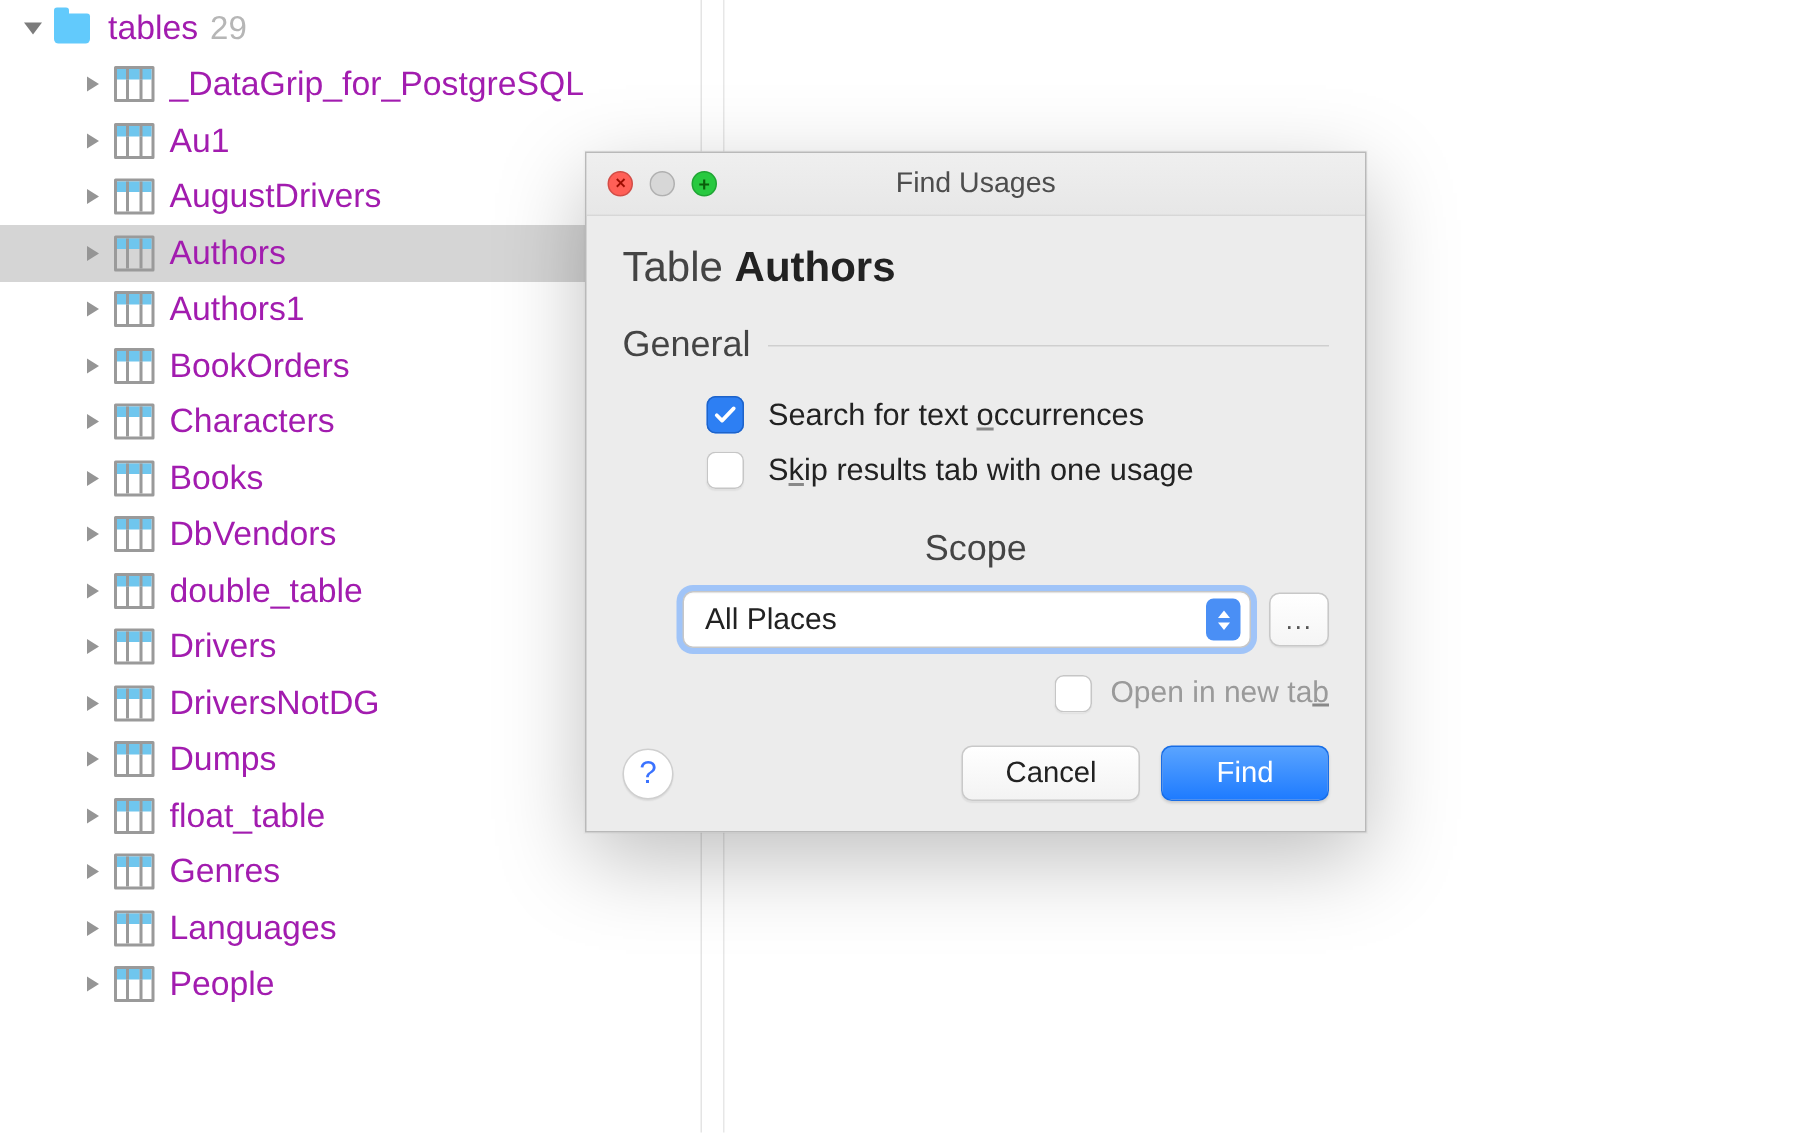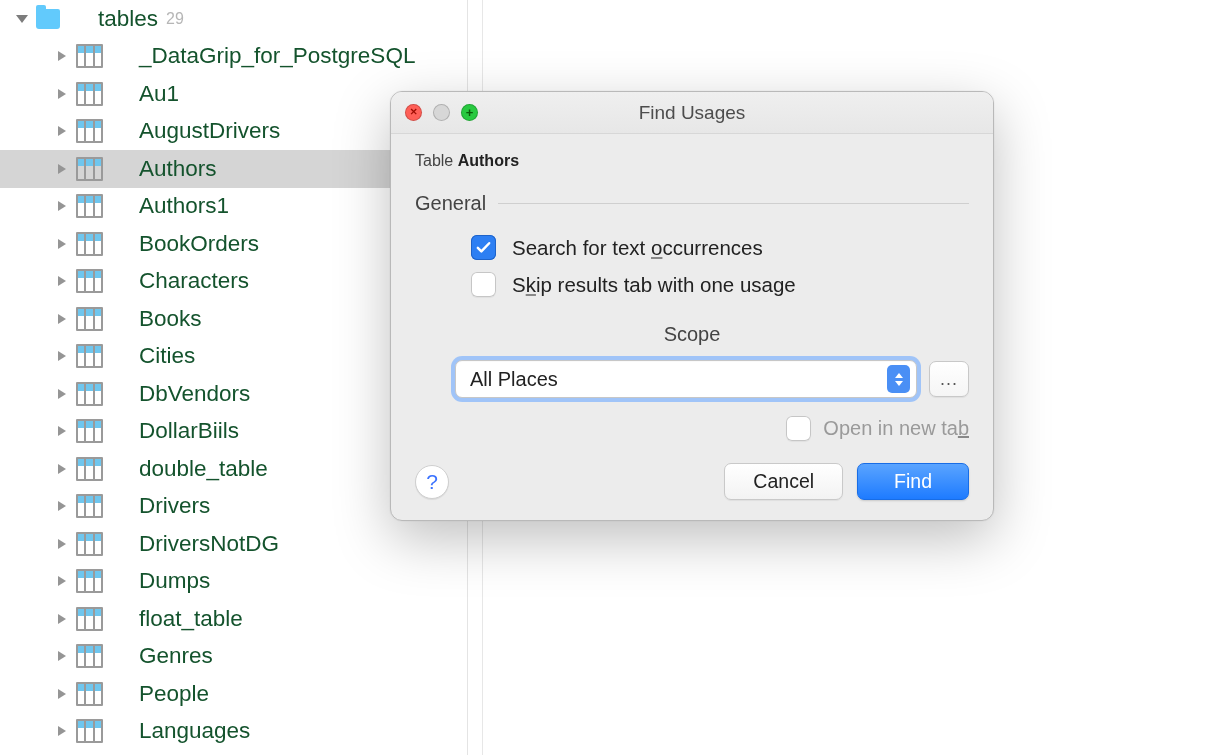--- a/index.html
+++ b/index.html
@@ -14,49 +14,49 @@
   .tri.right { border-top:5.5px solid transparent; border-bottom:5.5px solid transparent; border-left:8px solid #959595; }
   .folder-icon { width:24px; height:20px; background:#62cafc; border-radius:2px 2px 3px 3px; position:relative; margin-right:12px; }
   .folder-icon::before { content:""; position:absolute; top:-4px; left:0; width:10px; height:6px; background:#62cafc; border-radius:2px 2px 0 0; }
   .tbl-icon { width:27px; height:24px; border:2px solid #9a9a9a; border-radius:1px; margin-right:10px; display:flex; flex-direction:column; flex:0 0 auto; }
   .tbl-icon .hdr { height:7px; display:flex; }
   .tbl-icon .hdr span { flex:1; background:#6fc6ee; }
   .tbl-icon .hdr span + span { border-left:2px solid #9a9a9a; }
   .tbl-icon .body { flex:1; display:flex; }
   .tbl-icon .body span { flex:1; }
   .tbl-icon .body span + span { border-left:2px solid #9a9a9a; }
-  .row-label { font-size:22.5px; color:#14532d;margin-left:26px; }
-  .row-count { color:#b6b6b6; margin-left:8px; font-size:16px; }
+  .row-label { font-size:22.5px; color:#a21caf; }
+  .row-count { color:#b6b6b6; margin-left:8px; font-size:22px; }
   .indent-0 { padding-left:0px; }
   .indent-1 { padding-left:50px; }
 
   .tree-row.folder .disclosure { margin-left:14px; }
   .tree-row.selected { background:#d5d5d5; }
 
   .right-pane { position:absolute; left:468px; top:0; width:742px; height:755px; background:#fff; }
   .right-split { position:absolute; left:14px; top:0; width:1px; height:755px; background:#e7e7e7; }
 
   
-  .dialog { position:absolute; left:390px; top:91px; width:604px; background:#ececec; border:1px solid #b9b9b9; border-radius:12px; box-shadow:0 18px 55px rgba(0,0,0,.25), 0 0 0 1px rgba(0,0,0,.02); overflow:hidden; }
+  .dialog { position:absolute; left:390px; top:101px; width:521px; background:#ececec; border:1px solid #b9b9b9; border-radius:0; box-shadow:0 18px 55px rgba(0,0,0,.25), 0 0 0 1px rgba(0,0,0,.02); overflow:hidden; }
   .titlebar { height:42px; display:flex; align-items:center; position:relative; background:linear-gradient(#efefef,#e7e7e7); border-bottom:1px solid #d7d7d7; }
   .traffic { display:flex; gap:11px; padding-left:14px; }
   .tl { width:17px; height:17px; border-radius:50%; box-shadow: inset 0 0 0 1px rgba(0,0,0,.18); display:flex; align-items:center; justify-content:center; font-size:12px; line-height:1; }
   .tl.red { background:#ff5f57; }
   .tl.red::after{content:"✕"; color:#9c0b00; font-weight:600; font-size:9px; transform:scale(1.05);}
   .tl.grey { background:#d7d7d7; }
   .tl.green { background:#28c940; }
   .tl.green::after{content:"+"; color:#0a5c0a; font-weight:700; font-size:13px; margin-top:-1px;}
   .title { position:absolute; left:0; right:0; text-align:center; font-size:19px; color:#4d4d4d; pointer-events:none; }
 
   .dlg-body { padding:18px 24px 20px 24px; font-size:20px; }
-  .subject { color:#444; margin-bottom:22px; font-size:16px;}
+  .subject { color:#444; margin-bottom:22px; font-size:28px;}
   .subject b { color:#222; font-weight:700; }
 
   .section { display:flex; align-items:center; margin-bottom:14px; }
-  .section .sec-label { color:#444; font-size:20px; }
+  .section .sec-label { color:#444; font-size:24px; }
   .section .sec-line { flex:1; height:1px; background:#cfcfcf; margin-left:12px; }
 
   .check-row { display:flex; align-items:center; padding:6px 0 6px 56px; font-size:20.5px; color:#222; }
   .chk { width:25px; height:25px; border-radius:6px; margin-right:16px; flex:0 0 auto; display:flex; align-items:center; justify-content:center; }
   .chk.checked { background:#2d7ff3; box-shadow: inset 0 0 0 1px #1e63c9; }
   .chk.checked svg { width:17px; height:17px; }
   .chk.unchecked { background:#fff; box-shadow: inset 0 0 0 1px #c6c6c6, 0 1px 1px rgba(0,0,0,.05); }
   .und { text-decoration:underline; text-decoration-color:#888; }
 
   .scope-row { margin-top:20px;flex-direction:column; }
@@ -247,74 +247,38 @@
             <span></span>
             <span></span>
             <span></span>
           </span>
           <span class="body">
             <span></span>
             <span></span>
             <span></span>
           </span>
         </span>
-        <span class="row-label">Cities</span>
-      </div>
-      <div class="tree-row indent-1">
-        <span class="disclosure">
-          <span class="tri right"></span>
-        </span>
-        <span class="tbl-icon">
-          <span class="hdr">
-            <span></span>
-            <span></span>
-            <span></span>
-          </span>
-          <span class="body">
-            <span></span>
-            <span></span>
-            <span></span>
-          </span>
-        </span>
         <span class="row-label">DbVendors</span>
       </div>
       <div class="tree-row indent-1">
         <span class="disclosure">
           <span class="tri right"></span>
         </span>
         <span class="tbl-icon">
           <span class="hdr">
             <span></span>
             <span></span>
             <span></span>
           </span>
           <span class="body">
             <span></span>
             <span></span>
             <span></span>
           </span>
         </span>
-        <span class="row-label">DollarBiils</span>
-      </div>
-      <div class="tree-row indent-1">
-        <span class="disclosure">
-          <span class="tri right"></span>
-        </span>
-        <span class="tbl-icon">
-          <span class="hdr">
-            <span></span>
-            <span></span>
-            <span></span>
-          </span>
-          <span class="body">
-            <span></span>
-            <span></span>
-            <span></span>
-          </span>
-        </span>
         <span class="row-label">double_table</span>
       </div>
       <div class="tree-row indent-1">
         <span class="disclosure">
           <span class="tri right"></span>
         </span>
         <span class="tbl-icon">
           <span class="hdr">
             <span></span>
             <span></span>
@@ -409,39 +373,39 @@
             <span></span>
             <span></span>
             <span></span>
           </span>
           <span class="body">
             <span></span>
             <span></span>
             <span></span>
           </span>
         </span>
+        <span class="row-label">Languages</span>
+      </div>
+      <div class="tree-row indent-1">
+        <span class="disclosure">
+          <span class="tri right"></span>
+        </span>
+        <span class="tbl-icon">
+          <span class="hdr">
+            <span></span>
+            <span></span>
+            <span></span>
+          </span>
+          <span class="body">
+            <span></span>
+            <span></span>
+            <span></span>
+          </span>
+        </span>
         <span class="row-label">People</span>
-      </div>
-      <div class="tree-row indent-1">
-        <span class="disclosure">
-          <span class="tri right"></span>
-        </span>
-        <span class="tbl-icon">
-          <span class="hdr">
-            <span></span>
-            <span></span>
-            <span></span>
-          </span>
-          <span class="body">
-            <span></span>
-            <span></span>
-            <span></span>
-          </span>
-        </span>
-        <span class="row-label">Languages</span>
       </div>
     </div>
 </div>
 
 <div class="right-pane">
   <div class="right-split"></div>
 </div>
 
 <div class="dialog">
   <div class="titlebar">

